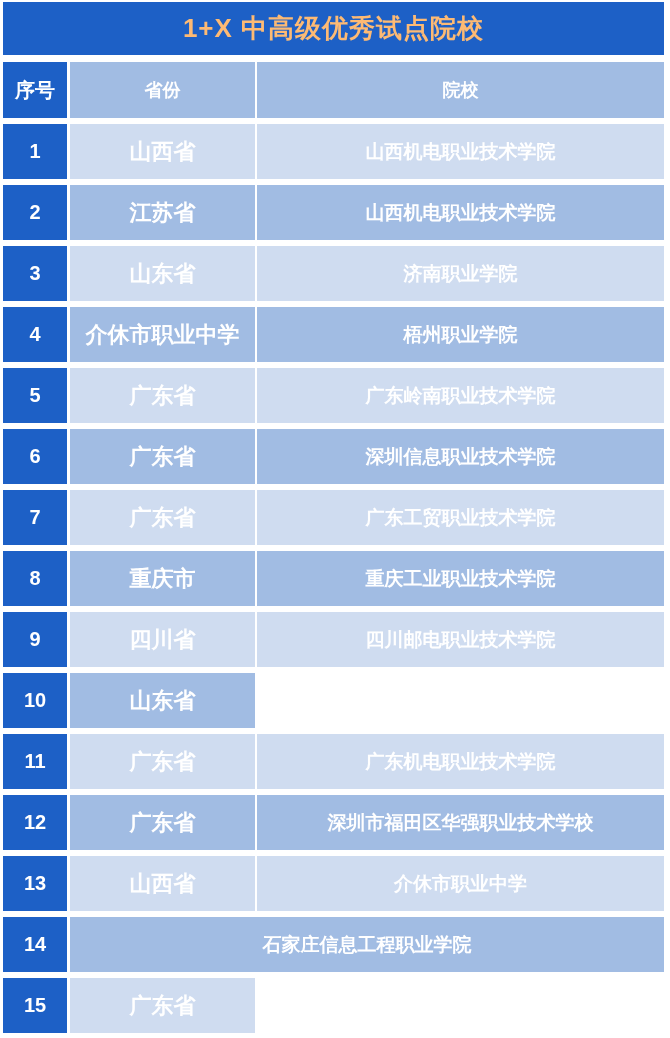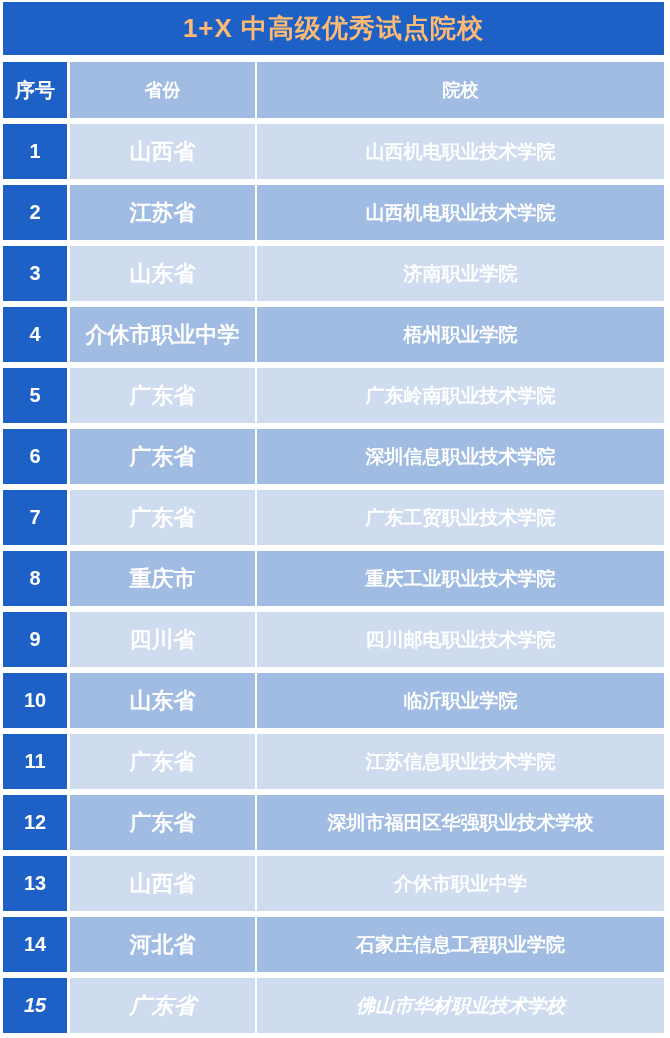--- a/index.html
+++ b/index.html
@@ -23,21 +23,21 @@
     font-weight: bold;
     letter-spacing: 1px;
     display: flex;
     align-items: center;
     justify-content: center;
     margin-bottom: 7px;
   }
   .hrow, .row { display: flex; margin-bottom: 6px; }
   .hrow { height: 56px; }
   .row  { height: 55px; }
-  .row:last-child { margin-bottom: 16px; font-style: italic; }
+  .row:last-child { margin-bottom: 16px; }
   .cell {
     display: flex;
     align-items: center;
     justify-content: center;
     color: #ffffff;
     font-weight: bold;
     overflow: hidden;
     white-space: nowrap;
   }
   .idx {
@@ -124,46 +124,43 @@
 
   <div class="row light">
     <div class="cell idx">9</div>
     <div class="cell prov">四川省</div>
     <div class="cell school">四川邮电职业技术学院</div>
   </div>
 
   <div class="row mid">
     <div class="cell idx">10</div>
     <div class="cell prov">山东省</div>
-    <div class="cell school">临沂职业学院</div>
   </div>
 
   <div class="row light">
     <div class="cell idx">11</div>
     <div class="cell prov">广东省</div>
-    <div class="cell school">江苏信息职业技术学院</div>
+    <div class="cell school">广东机电职业技术学院</div>
   </div>
 
   <div class="row mid">
     <div class="cell idx">12</div>
     <div class="cell prov">广东省</div>
     <div class="cell school">深圳市福田区华强职业技术学校</div>
   </div>
 
   <div class="row light">
     <div class="cell idx">13</div>
     <div class="cell prov">山西省</div>
     <div class="cell school">介休市职业中学</div>
   </div>
 
   <div class="row mid">
     <div class="cell idx">14</div>
-    <div class="cell prov">河北省</div>
     <div class="cell school">石家庄信息工程职业学院</div>
   </div>
 
   <div class="row light">
     <div class="cell idx">15</div>
     <div class="cell prov">广东省</div>
-    <div class="cell school">佛山市华材职业技术学校</div>
   </div>
 
 </div>
 
 </body></html>

